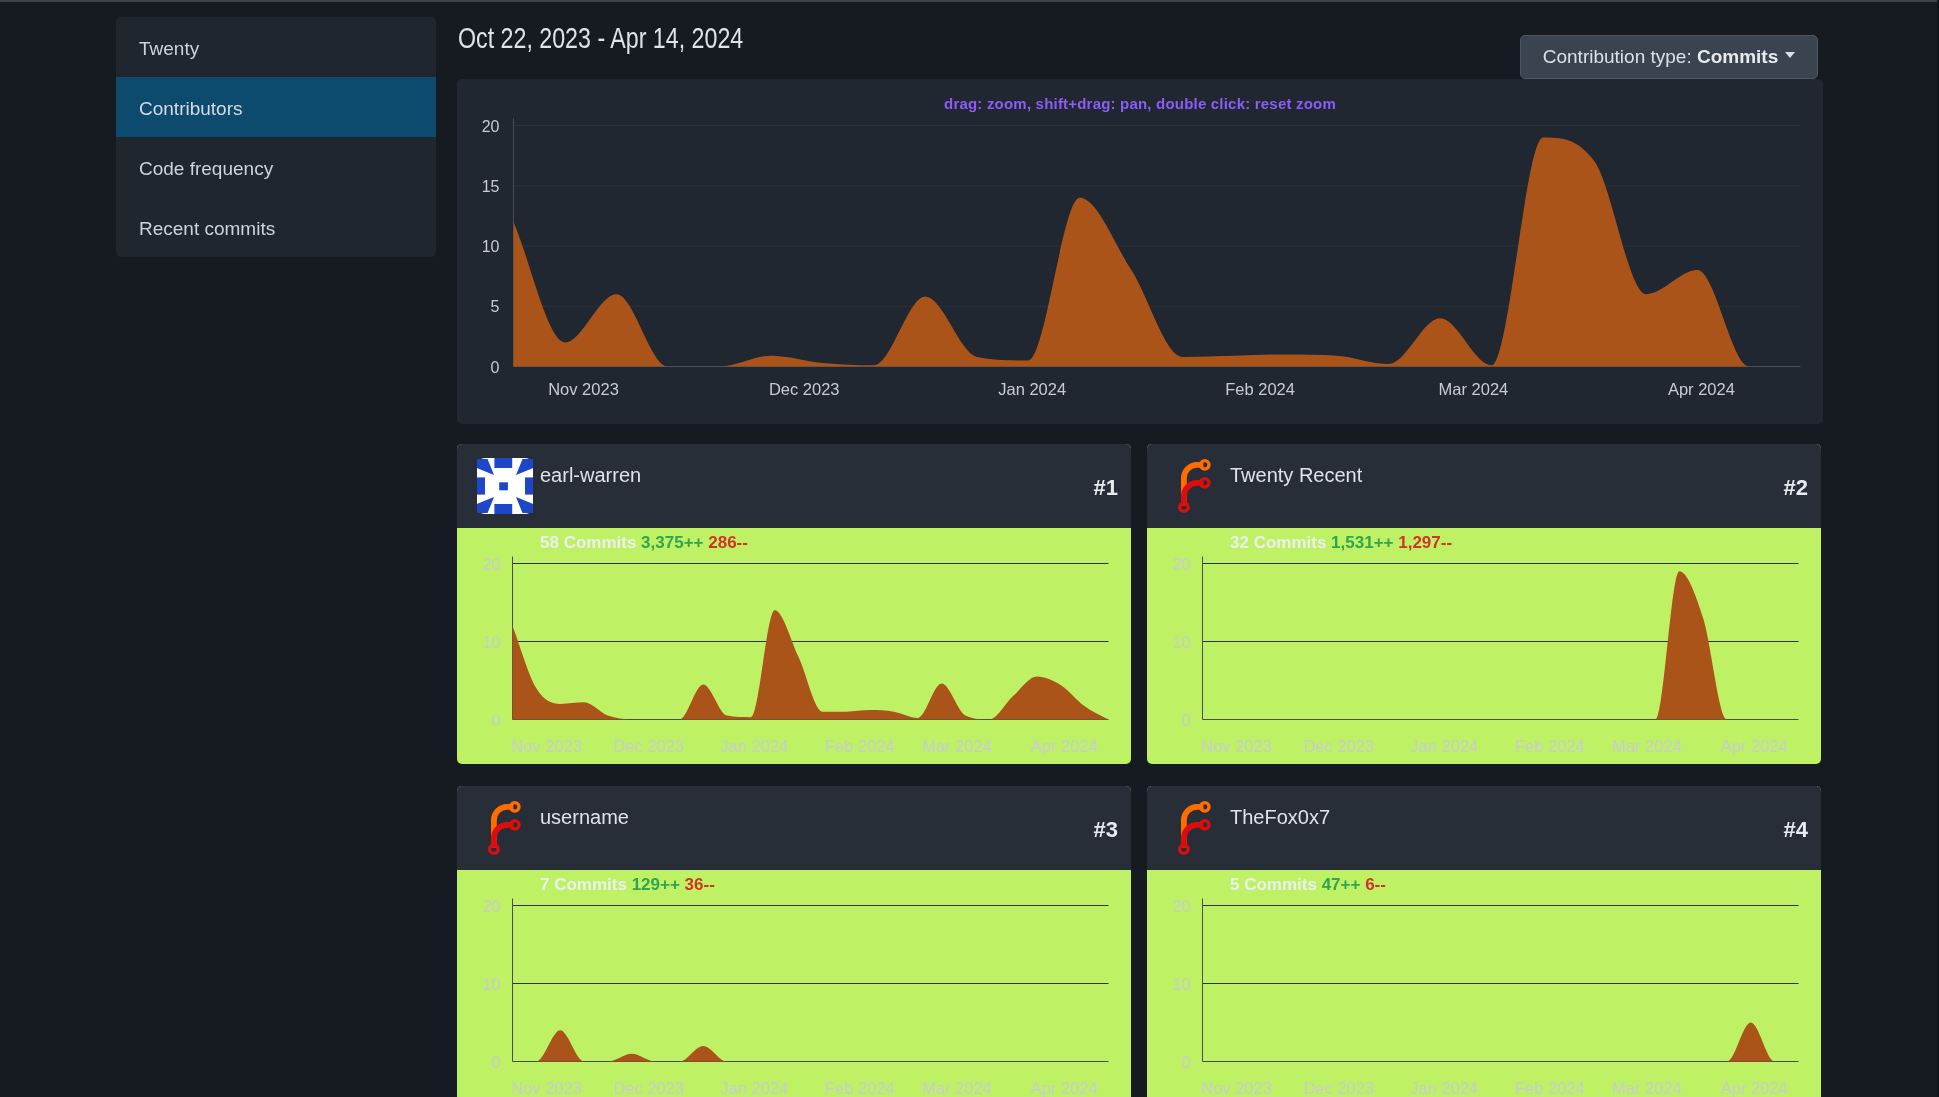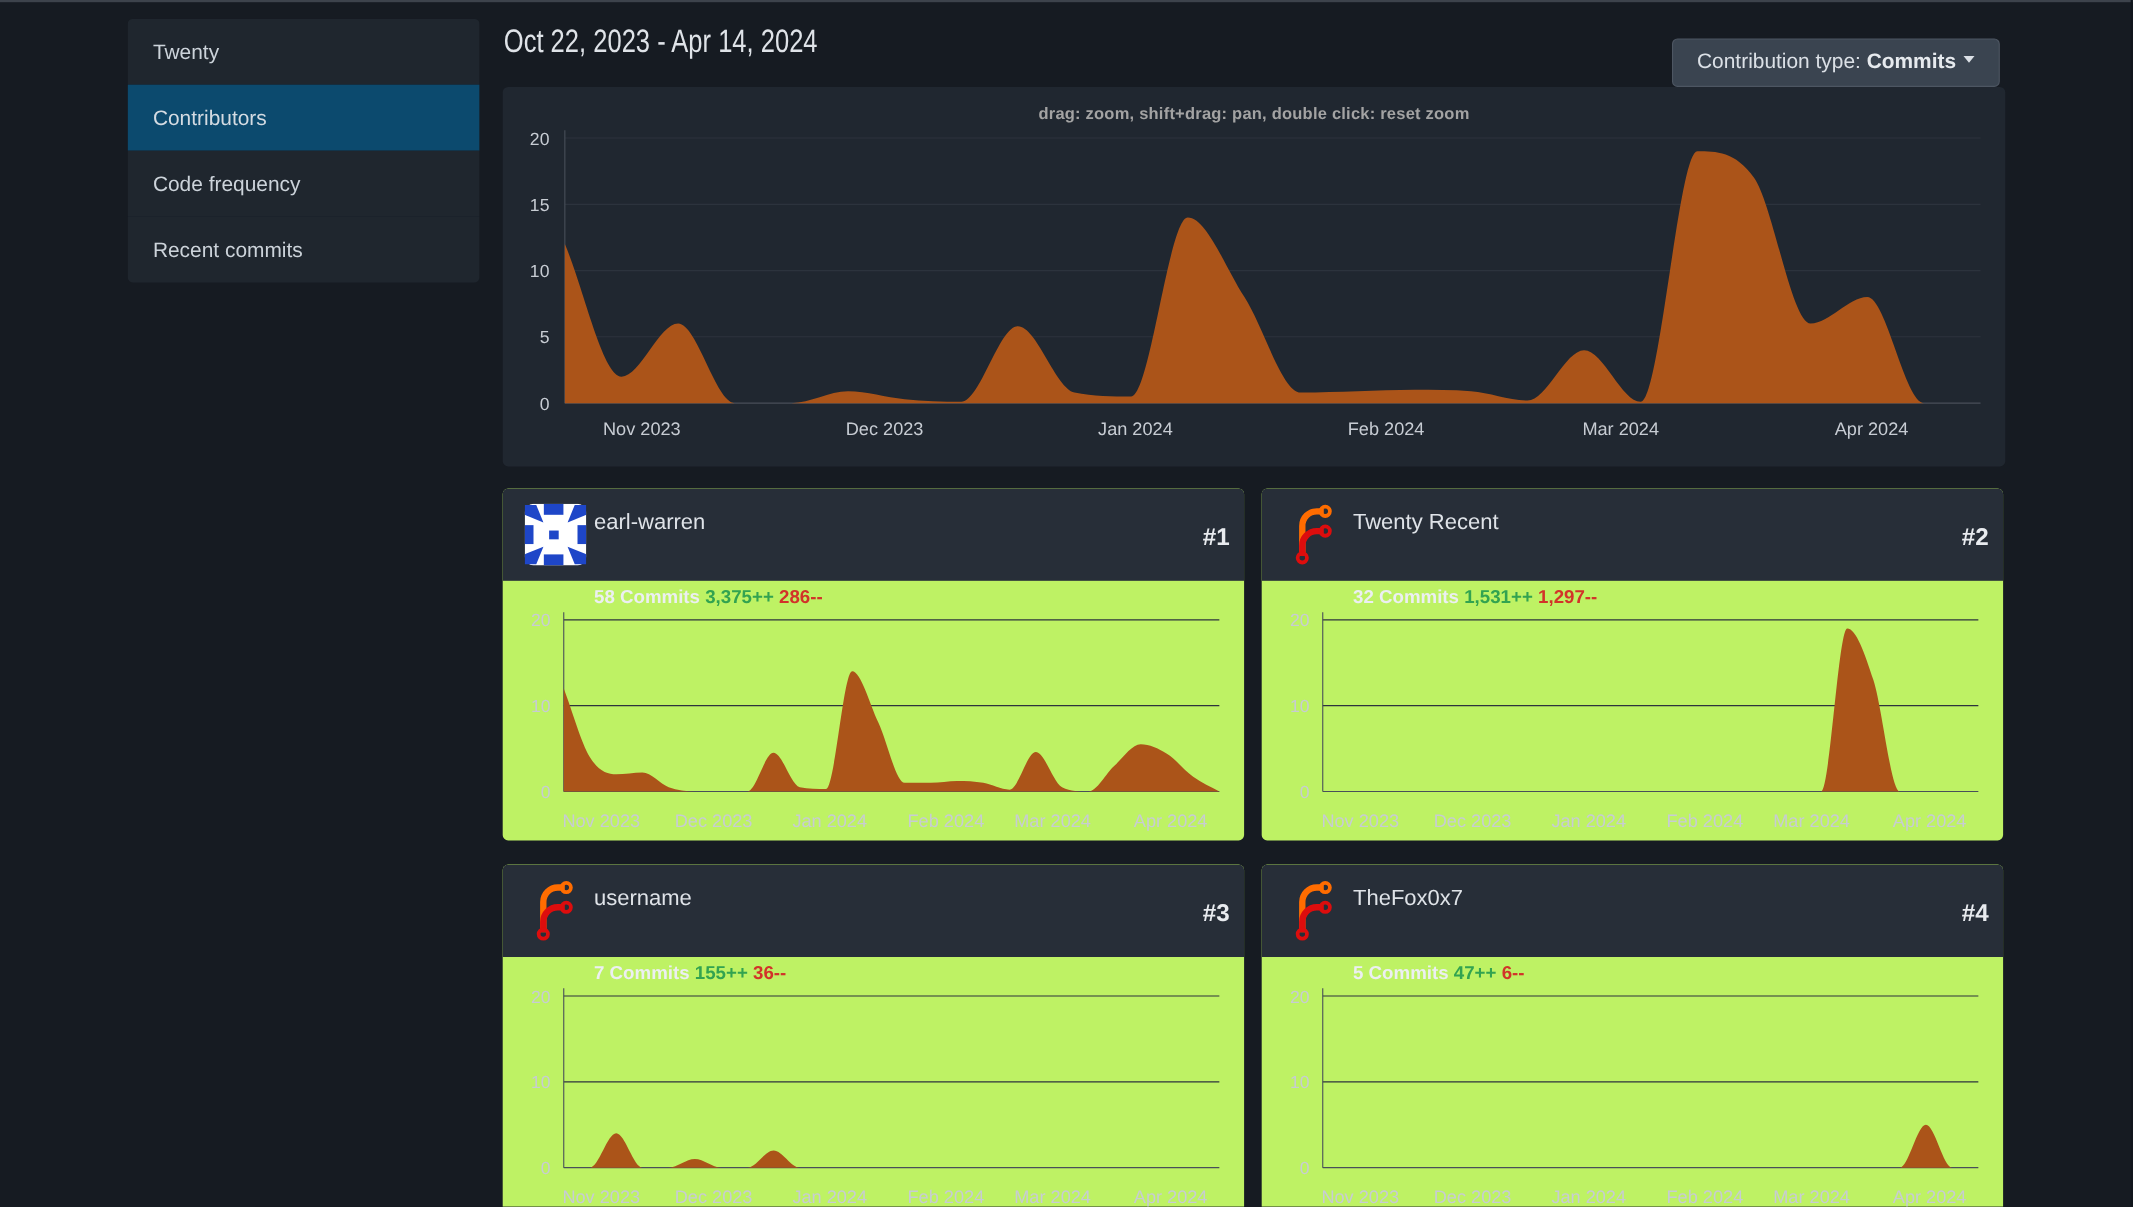--- a/index.html
+++ b/index.html
@@ -9,21 +9,21 @@
 .menu{left:116px;top:17px;width:320px;border-radius:5px;overflow:hidden;}
 .mi{height:57px;line-height:57px;padding-top:3px;padding-left:23px;background:#1f262e;color:#ccd3da;font-size:19px;}
 .mi.sel{background:#0c4a6e;color:#d4dbe2;}
 h2.abs{left:458px;top:21px;margin:0;font-size:29.5px;font-weight:400;color:#dfe3e8;transform:scaleX(.787);transform-origin:left top;white-space:nowrap;}
 .btn{left:1520px;top:15px;width:298px;height:44px;box-sizing:border-box;border:1px solid #4d5662;
   border-radius:5px;background:#3a4450;color:#dbe0e6;font-size:19px;line-height:42px;text-align:center;margin-top:20px;}
 .btn b{font-weight:700;color:#e6eaee;}
 .caret{display:inline-block;width:0;height:0;border-left:5px solid transparent;border-right:5px solid transparent;
   border-top:6px solid #dbe0e6;margin-left:7px;vertical-align:middle;margin-bottom:5px;}
 .panel{left:457px;top:79px;width:1366px;height:345px;background:#202730;border-radius:5px;}
-.hint{left:457px;top:95px;width:1366px;text-align:center;color:#a3a3a3;font-size:15px;font-weight:700;letter-spacing:.2px;}
+.hint{left:457px;top:95px;width:1366px;text-align:center;color:#8b5cf6;font-size:15px;font-weight:700;letter-spacing:.2px;}
 .card{width:674px;height:320px;background:#bef264;border-radius:5px;overflow:hidden;}
 .chead{position:absolute;left:0;top:0;width:100%;height:84px;background:#272e38;}
 .cname{font-size:20px;color:#dfe3e8;}
 .cstat{font-size:17px;font-weight:700;color:#eceff2;margin-top:44px;}
 .crank{right:13px;top:31px;font-size:22px;font-weight:700;color:#e8ebef;}
 .g{color:#32a350;}
 .r{color:#d23329;}
 text.ax{font-size:16px;fill:#c7ccd3;font-family:"Liberation Sans",sans-serif;}
 text.axm{font-size:16.5px;fill:#c7ccd3;font-family:"Liberation Sans",sans-serif;}
 
@@ -144,21 +144,21 @@
 <path d="M64 180 v-36 a50 50 0 0 1 50-50 h24" stroke="#dd0d0d"></path>
               </g>
 <g stroke-width="13">
 <circle cx="143" cy="26" r="16" stroke="#ff6c00"></circle>
 <circle cx="143" cy="94" r="16" stroke="#dd0d0d"></circle>
 <circle cx="64" cy="186" r="16" stroke="#dd0d0d"></circle>
               </g>
             </g>
           </svg></div>
         <div class="abs cname" style="left:83px;top:20px">username</div>
-        <div class="abs cstat" style="left:83px;top:45px">7 Commits <span class="g">155++</span> <span class="r">36--</span></div>
+        <div class="abs cstat" style="left:83px;top:45px">7 Commits <span class="g">129++</span> <span class="r">36--</span></div>
         <div class="abs crank">#3</div>
       </div>
     </div>
     <svg class="abs" style="left:457px;top:870px" width="674" height="236">
       <line x1="55.5" y1="113.5" x2="651.5" y2="113.5" stroke="#2c333d" stroke-width="1"></line>
       <text x="43.5" y="119.5" text-anchor="end" class="ax">10</text>
       <line x1="55.5" y1="35.5" x2="651.5" y2="35.5" stroke="#2c333d" stroke-width="1"></line>
       <text x="43.5" y="41.5" text-anchor="end" class="ax">20</text>
       <text x="43.5" y="197.5" text-anchor="end" class="ax">0</text>
       <line x1="55.5" y1="191.5" x2="651.5" y2="191.5" stroke="#484f59" stroke-width="1"></line>

